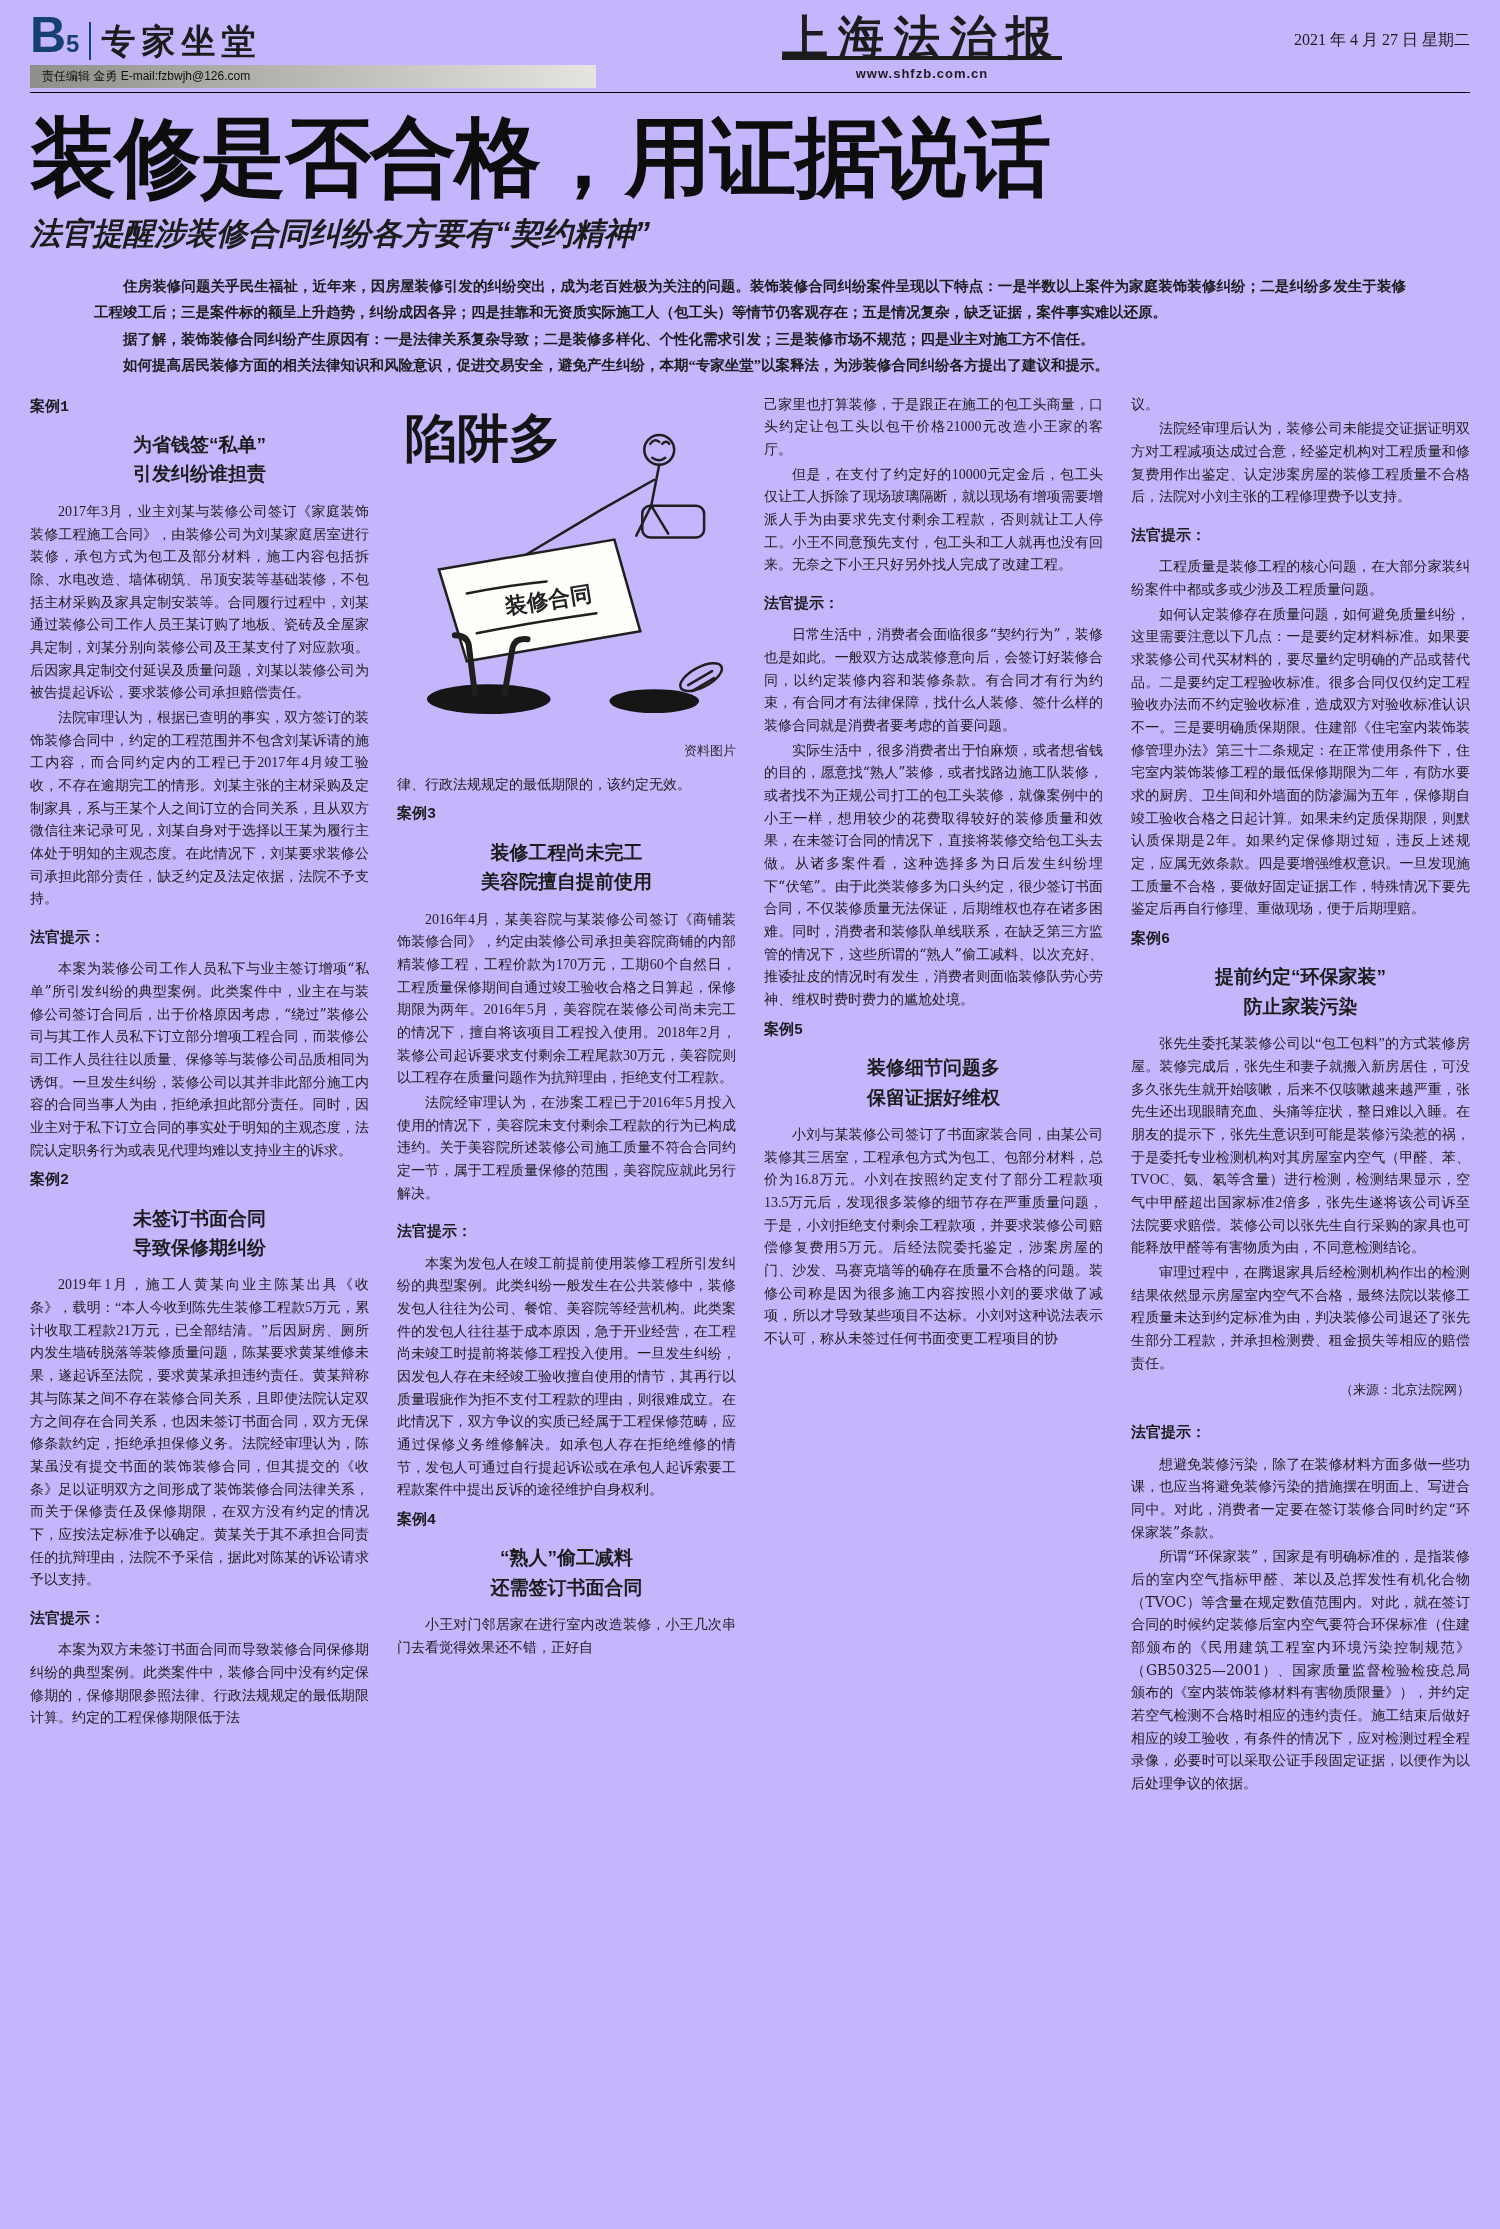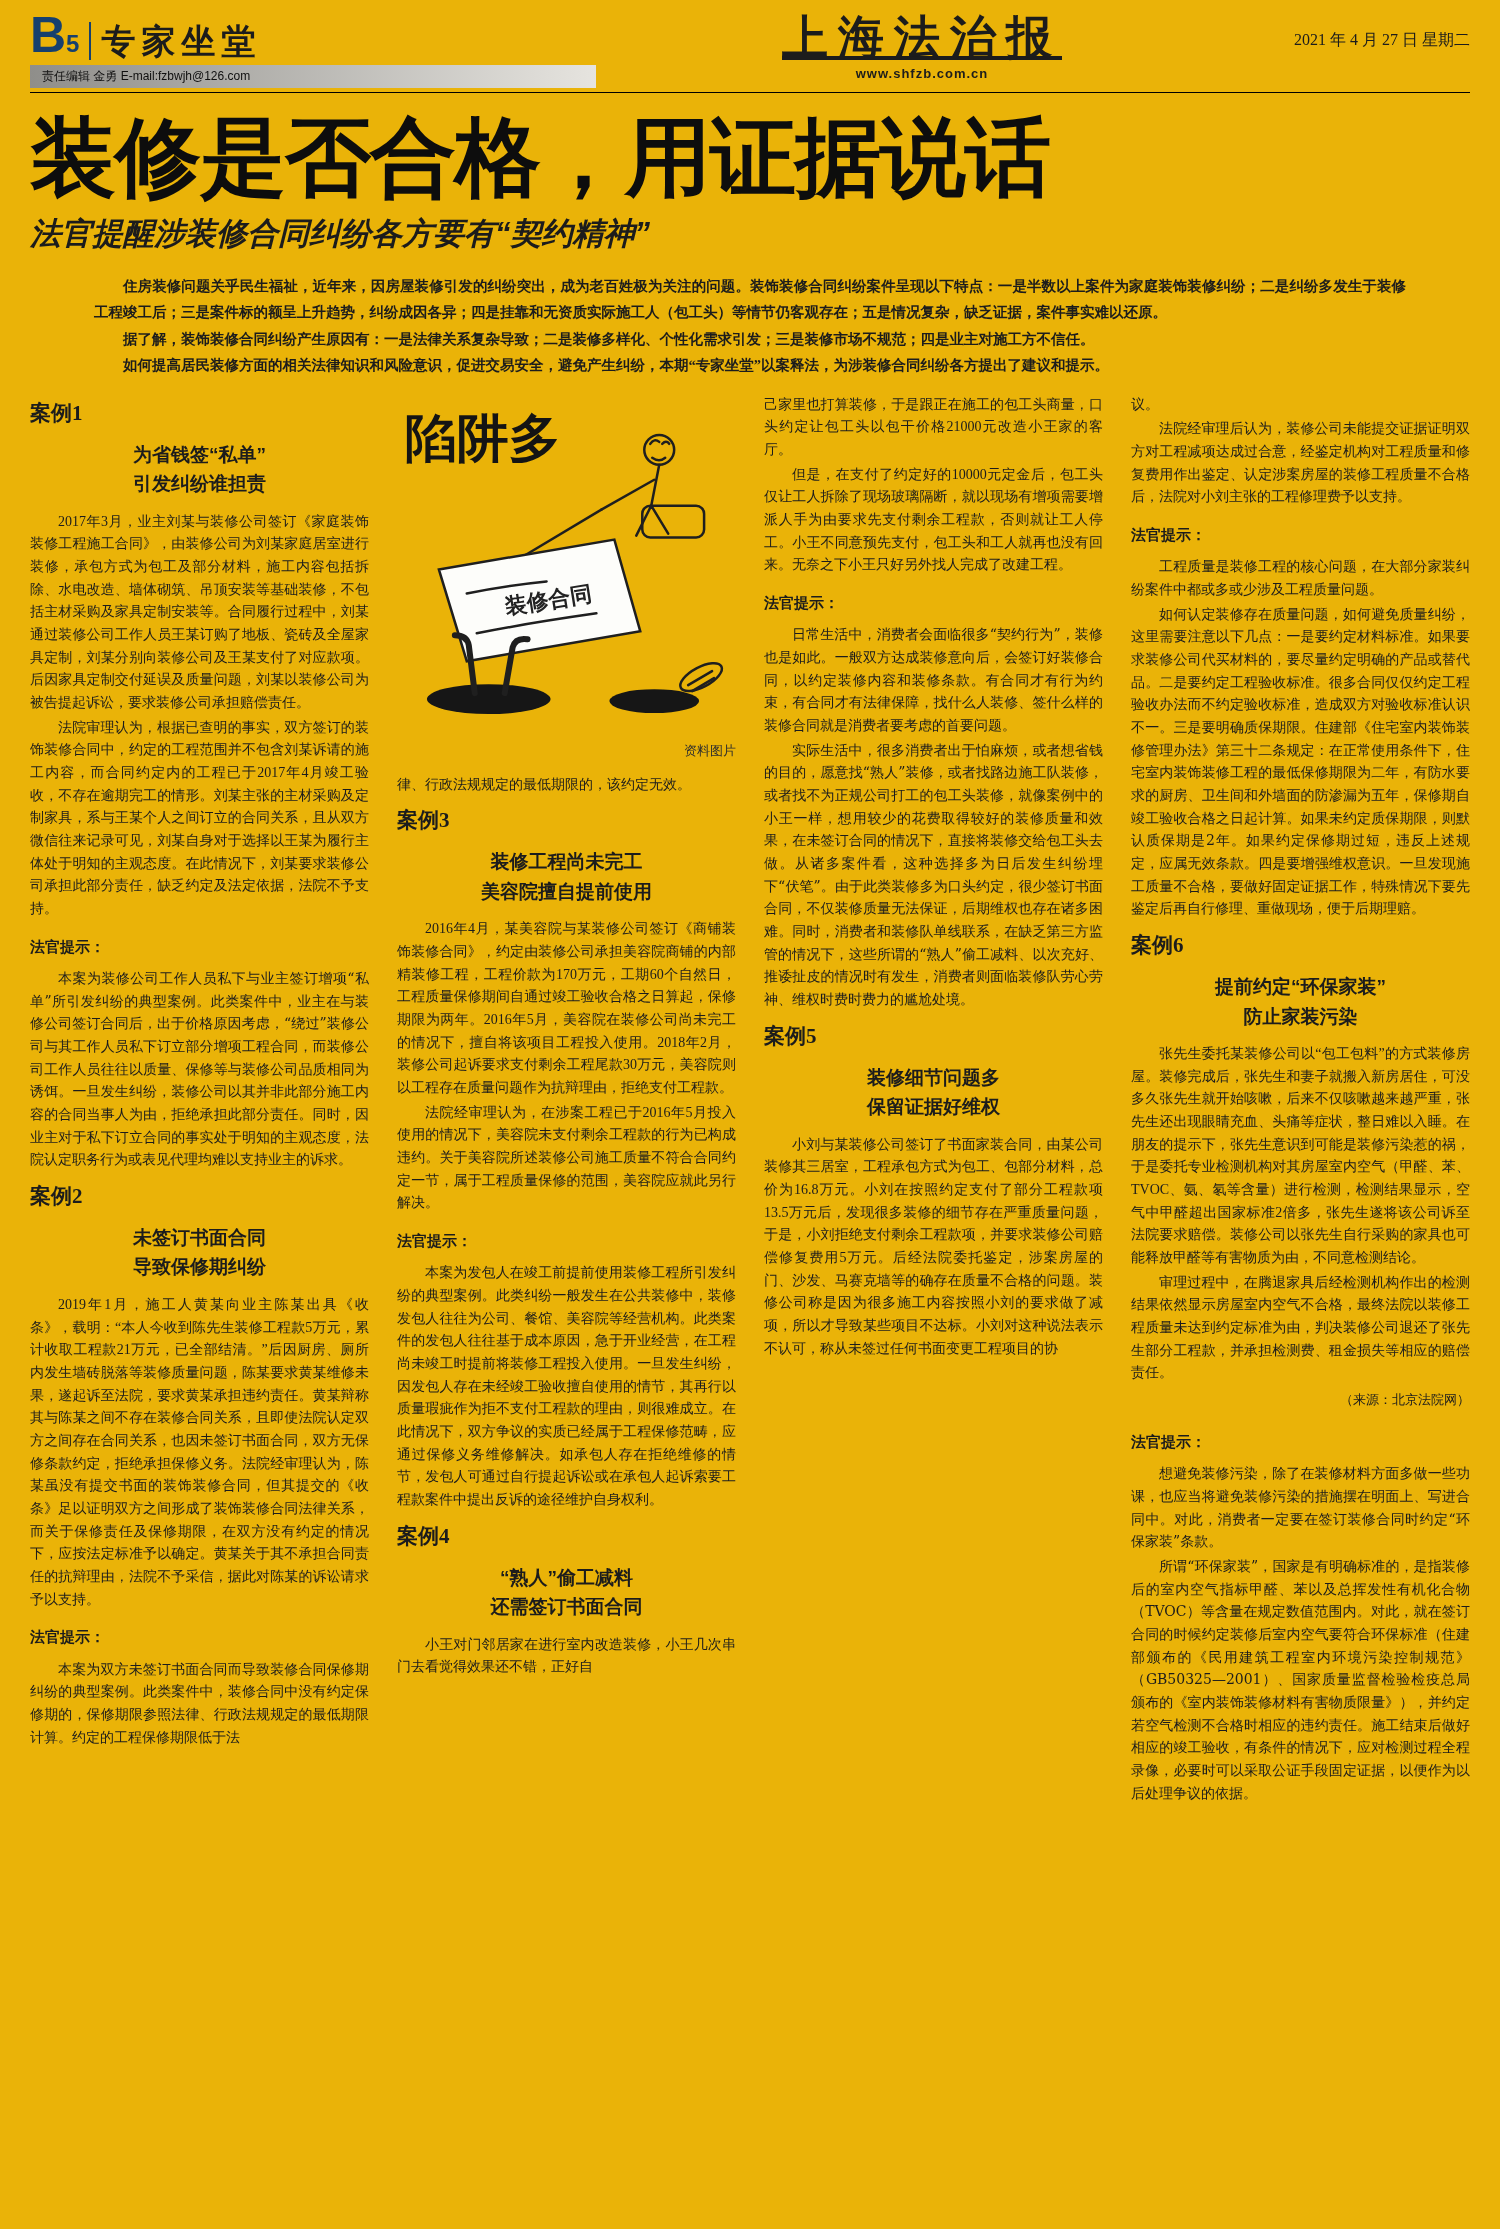--- a/index.html
+++ b/index.html
@@ -1,19 +1,19 @@
 <!DOCTYPE html>
 <html><head>
 <meta charset="utf-8">
 <style>
   html,body{margin:0;padding:0;}
   body{background:#dddbd6;}
   .page{
     width:1500px;height:2229px;box-sizing:border-box;margin:0 auto;
-    background:#eab308;color:#1c1c1c;padding:10px 30px 20px;
+    background:#c4b5fd;color:#1c1c1c;padding:10px 30px 20px;
     overflow:hidden;position:relative;
     font-family:"Liberation Serif","DejaVu Serif",serif;
   }
   
   .header{display:flex;justify-content:space-between;align-items:flex-start;}
   .header-left{width:520px;}
   .header-left-top{display:flex;align-items:flex-end;gap:10px;}
   .page-badge{font-family:"Liberation Sans","DejaVu Sans",sans-serif;font-weight:bold;color:#16406e;line-height:1;white-space:nowrap;}
   .badge-b{font-size:50px;}
   .badge-5{font-size:24px;}
@@ -29,21 +29,21 @@
   .headline{font-family:"Liberation Sans","DejaVu Sans",sans-serif;font-weight:900;font-size:86px;line-height:1.12;letter-spacing:-1px;margin:16px 0 2px;color:#0d0d0d;}
   .subheadline{font-family:"Liberation Sans","DejaVu Sans",sans-serif;font-weight:bold;font-size:31px;margin:8px 0 18px;font-style:italic;}
   
   .intro{margin:0 64px 6px 64px;font-size:14.5px;font-weight:bold;line-height:1.8;}
   .intro p{margin:0;text-indent:2em;text-align:justify;}
   
   .columns{display:flex;gap:28px;margin-top:16px;height:1760px;overflow:hidden;}
   .col{flex:1;min-width:0;font-size:14px;line-height:1.62;text-align:justify;}
   .col p{margin:0 0 2px;text-indent:2em;}
   .col p.cont{text-indent:0;}
-  .case-label{font-family:Liberation Serif, serif;font-weight:bold;font-size:21px;margin:8px 0 10px;}
+  .case-label{font-family:Liberation Mono, monospace;font-weight:bold;font-size:15px;margin:8px 0 10px;}
   .case-label.first{margin-top:2px;}
   .case-title{font-family:"Liberation Sans","DejaVu Sans",sans-serif;text-align:center;font-weight:bold;font-size:19px;line-height:1.55;margin:0 0 12px;}
   .tip-label{font-family:"Liberation Sans","DejaVu Sans",sans-serif;font-weight:bold;font-size:15px;margin:14px 0 8px;}
   .tip p{font-family:"DejaVu Serif","Liberation Serif",serif;}
   .source{text-align:right;text-indent:0 !important;font-size:13px;margin:4px 0 20px !important;}
   
   .illustration{margin:0 0 12px;padding:0;}
   .illustration svg{width:100%;height:auto;display:block;}
   .illustration figcaption{text-align:right;font-size:13px;color:#2e2e2e;margin-top:2px;}
   .ill-label{font-family:"Liberation Sans","DejaVu Sans",sans-serif;font-weight:900;font-size:52px;fill:#141414;}

